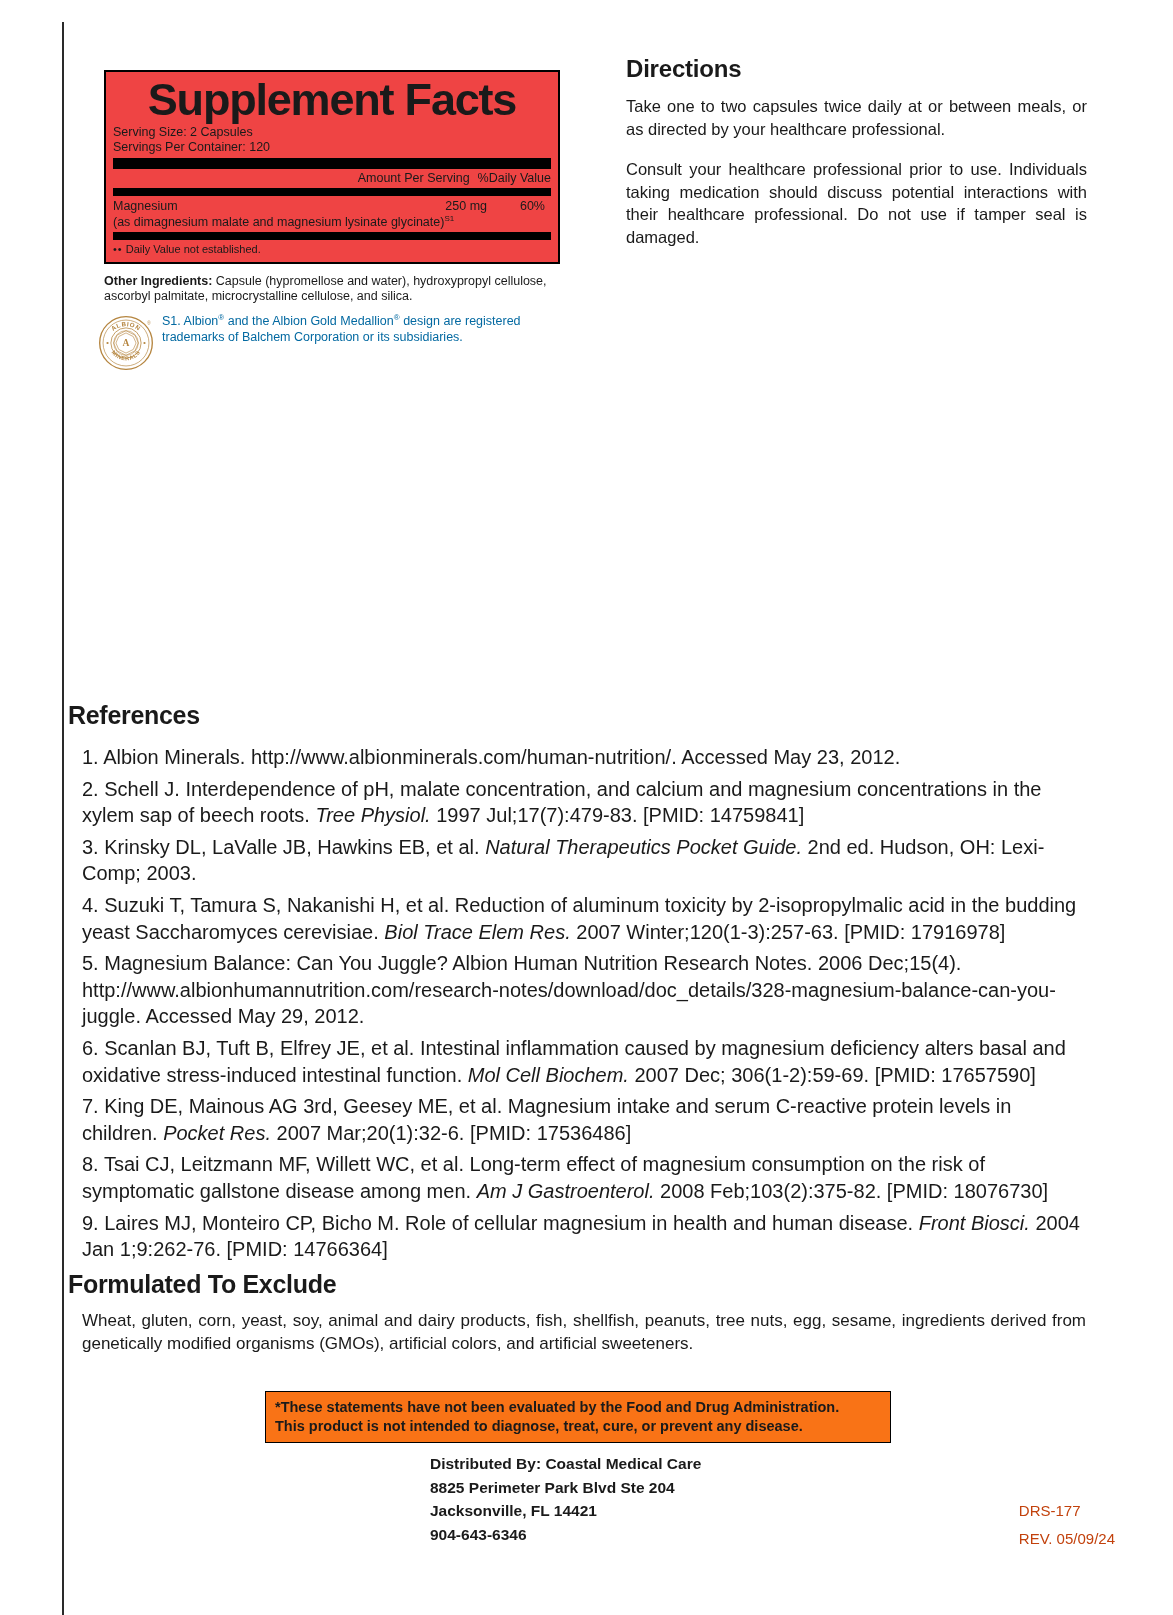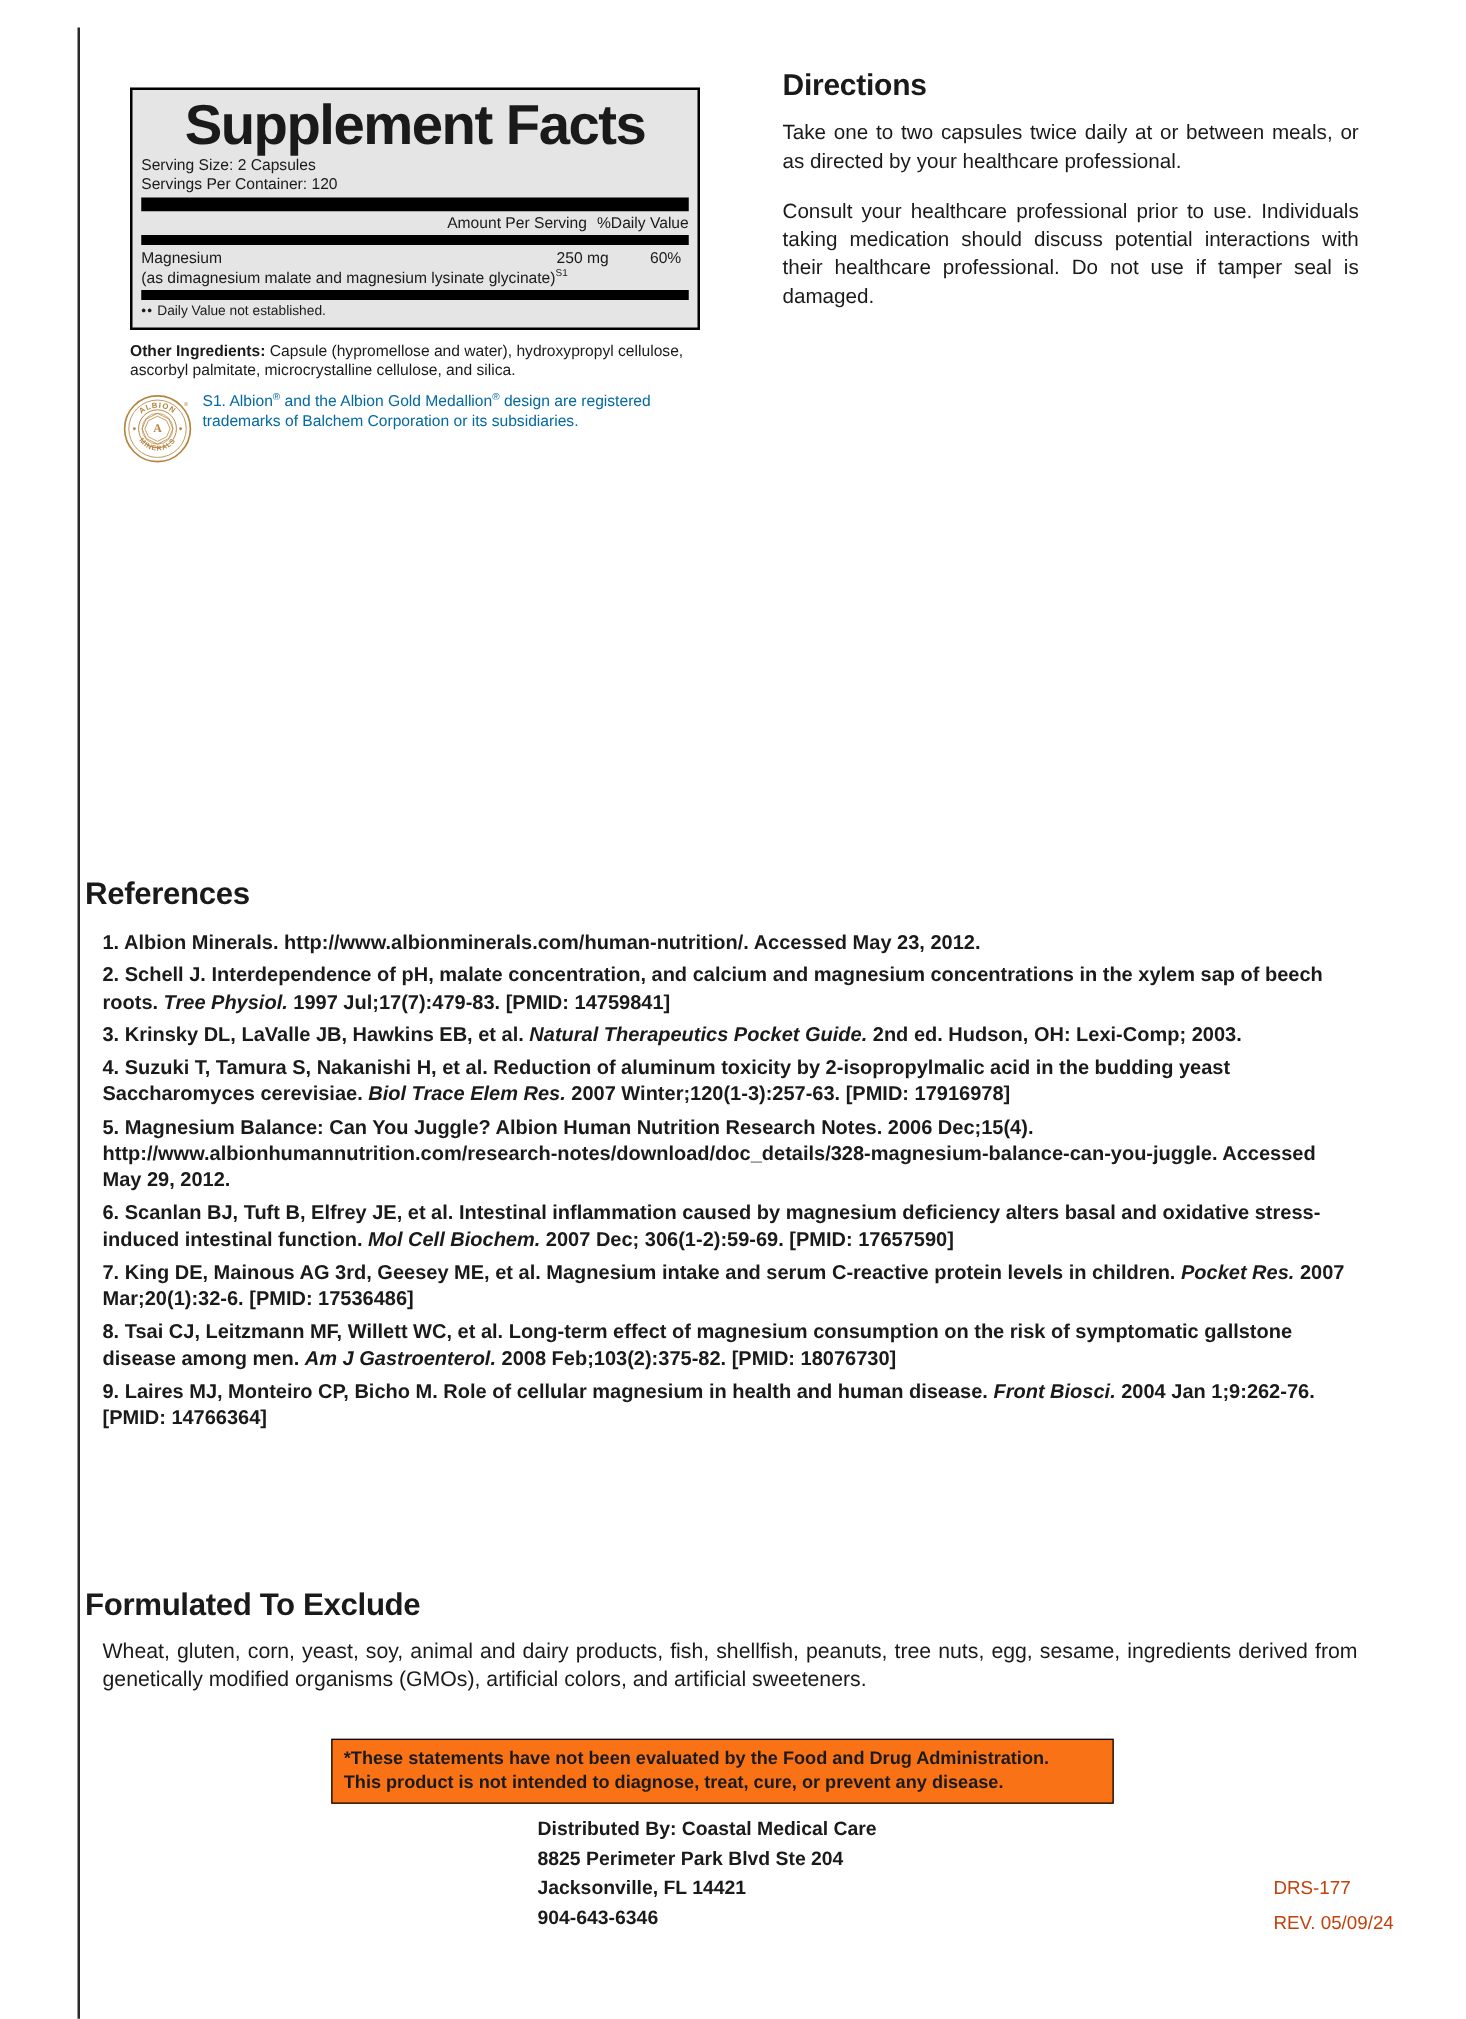--- a/index.html
+++ b/index.html
@@ -27,21 +27,21 @@
   }
 
   
   .sf-panel {
     position: absolute;
     left: 104px;
     top: 70px;
     width: 456px;
     box-sizing: border-box;
     border: 2px solid #000;
-    background: #e5e5e5;
+    background: #ef4444;
     padding: 4px 7px 5px 7px;
   }
   .sf-title {
     font-family: "Liberation Sans", sans-serif;
     font-weight: bold;
     font-size: 45px;
     line-height: 1.0;
     letter-spacing: -1.2px;
     text-align: center;
     margin: 1px 0 3px 0;
@@ -165,24 +165,23 @@
     font-weight: bold;
     letter-spacing: -0.3px;
     margin: 4px 0 14px 0;
   }
   .ref-list {
     margin: 0;
     padding: 0;
     list-style: none;
   }
   .ref-item {
-    font-size: 16px;
+    font-size: 20px;
     line-height: 1.33;
     margin: 0 0 5px 14px;
-    font-weight: bold;
   }
   .ref-item i { font-style: italic; }
 
   
   .exclude {
     position: absolute;
     left: 68px;
     top: 1270px;
     width: 1020px;
   }

